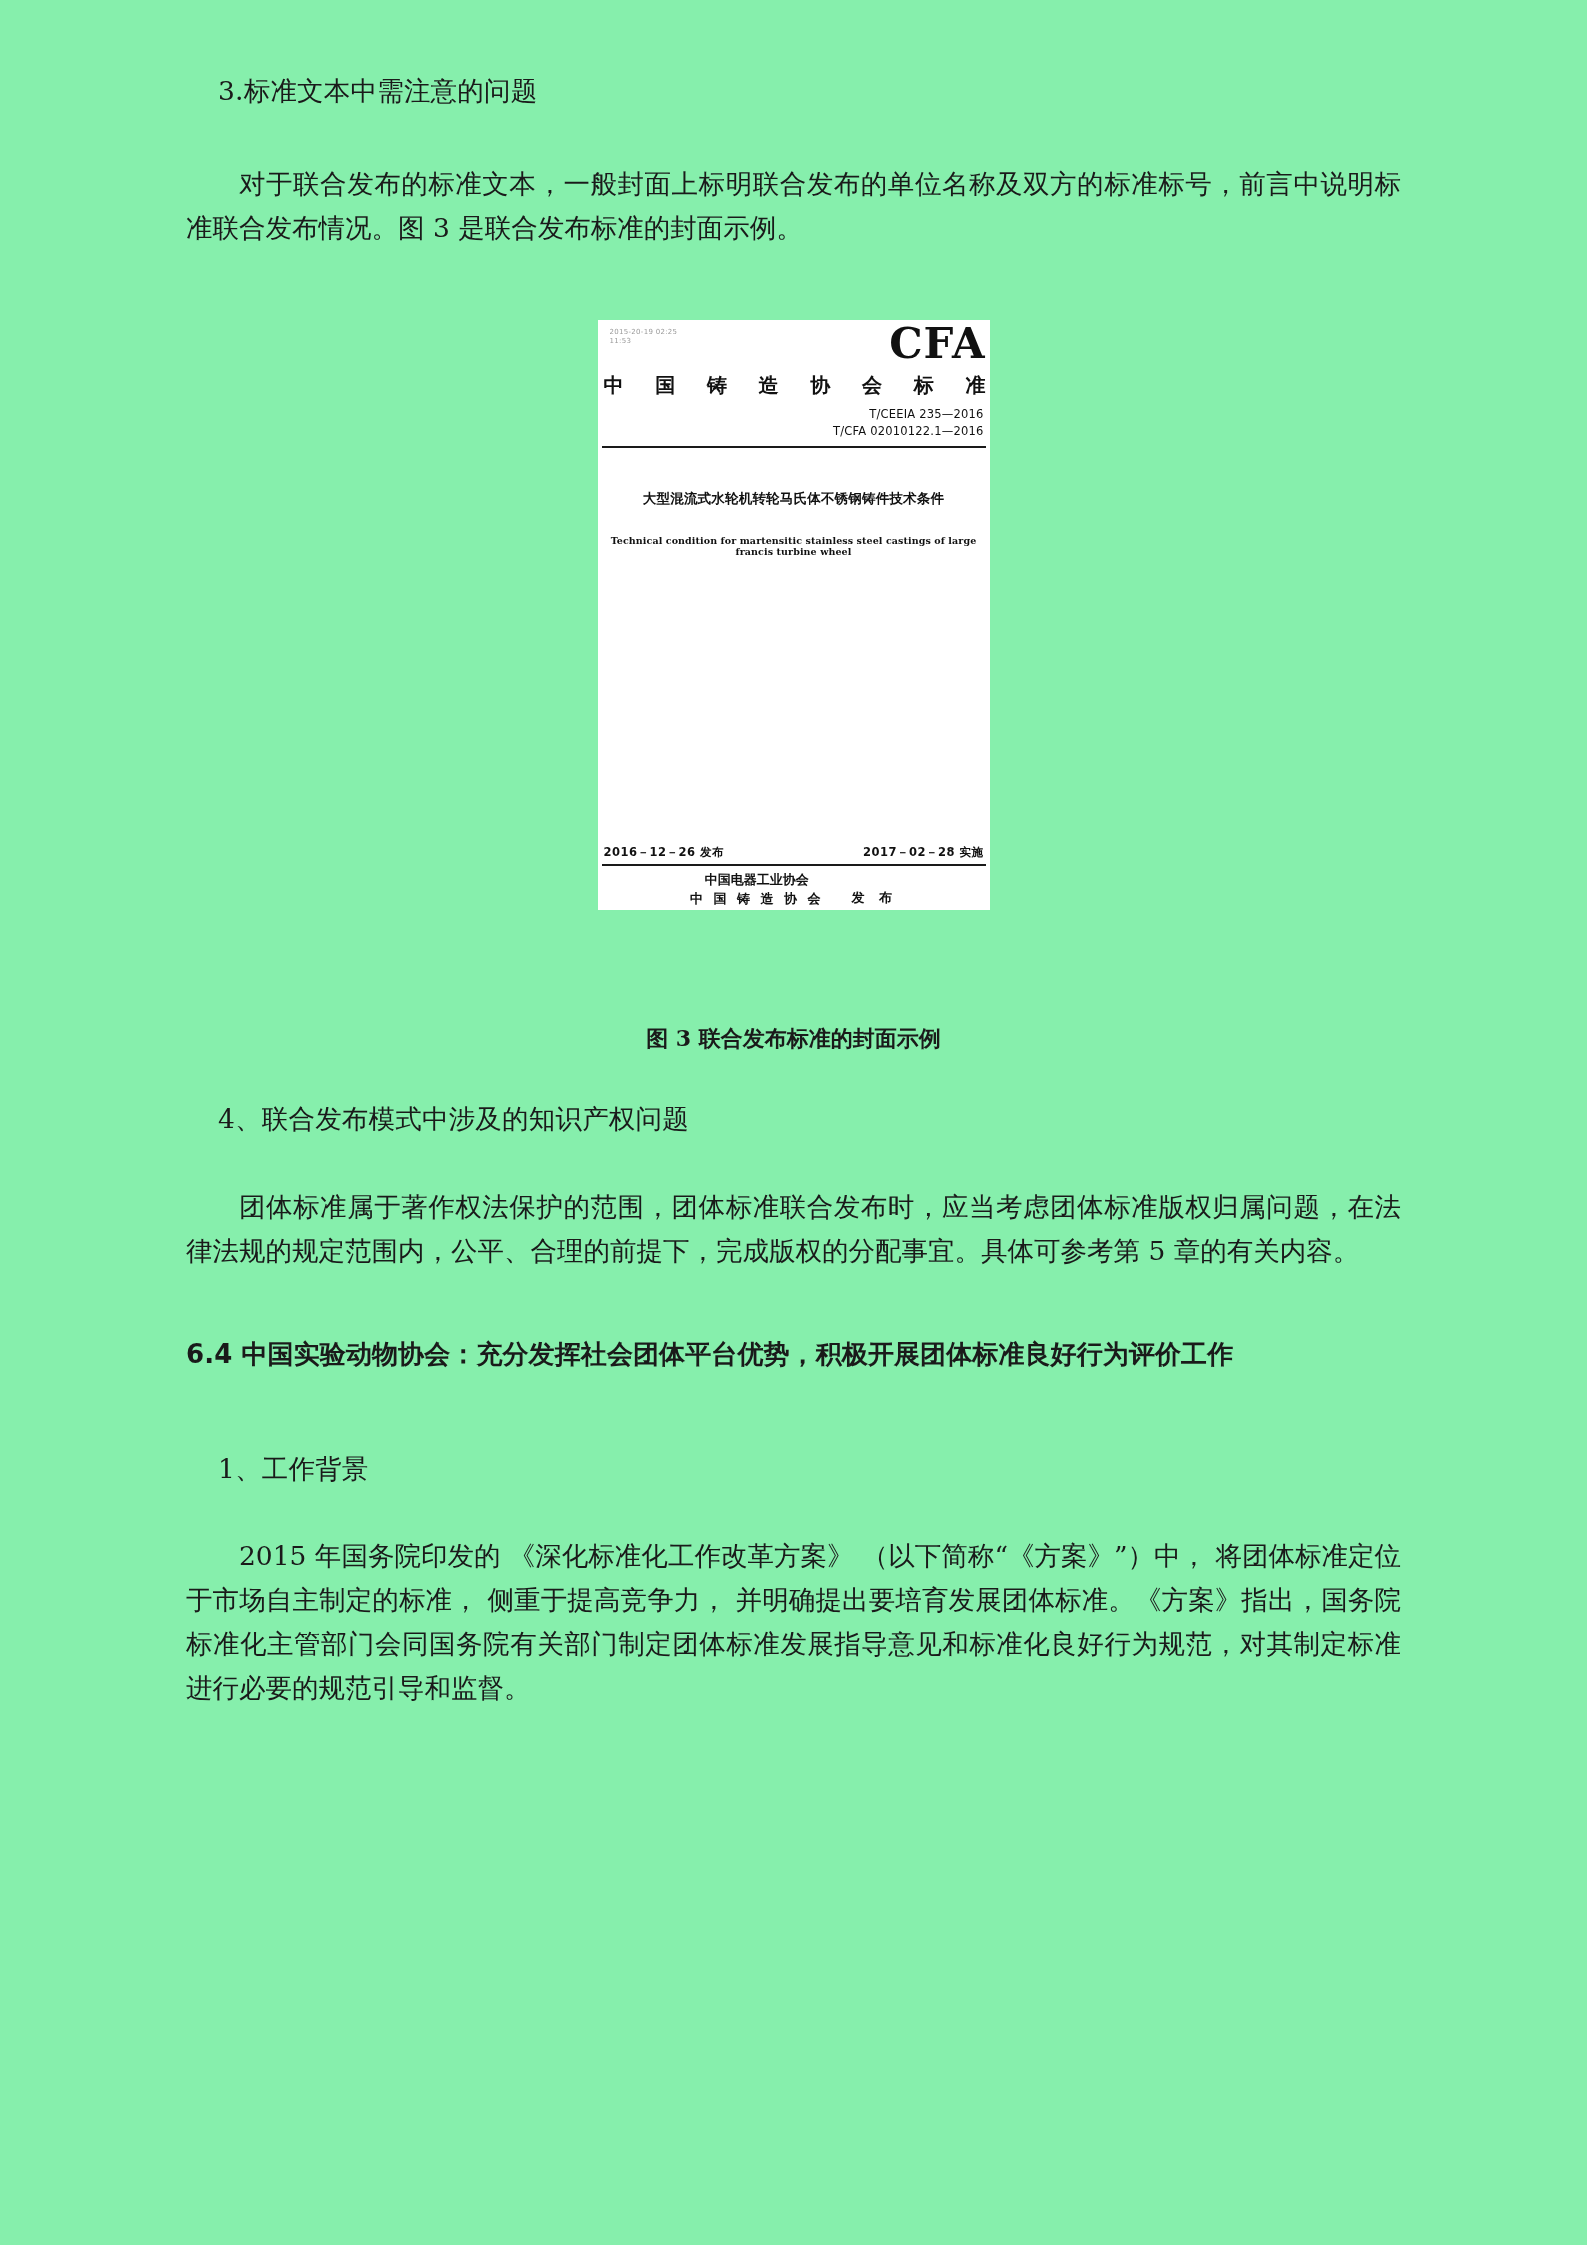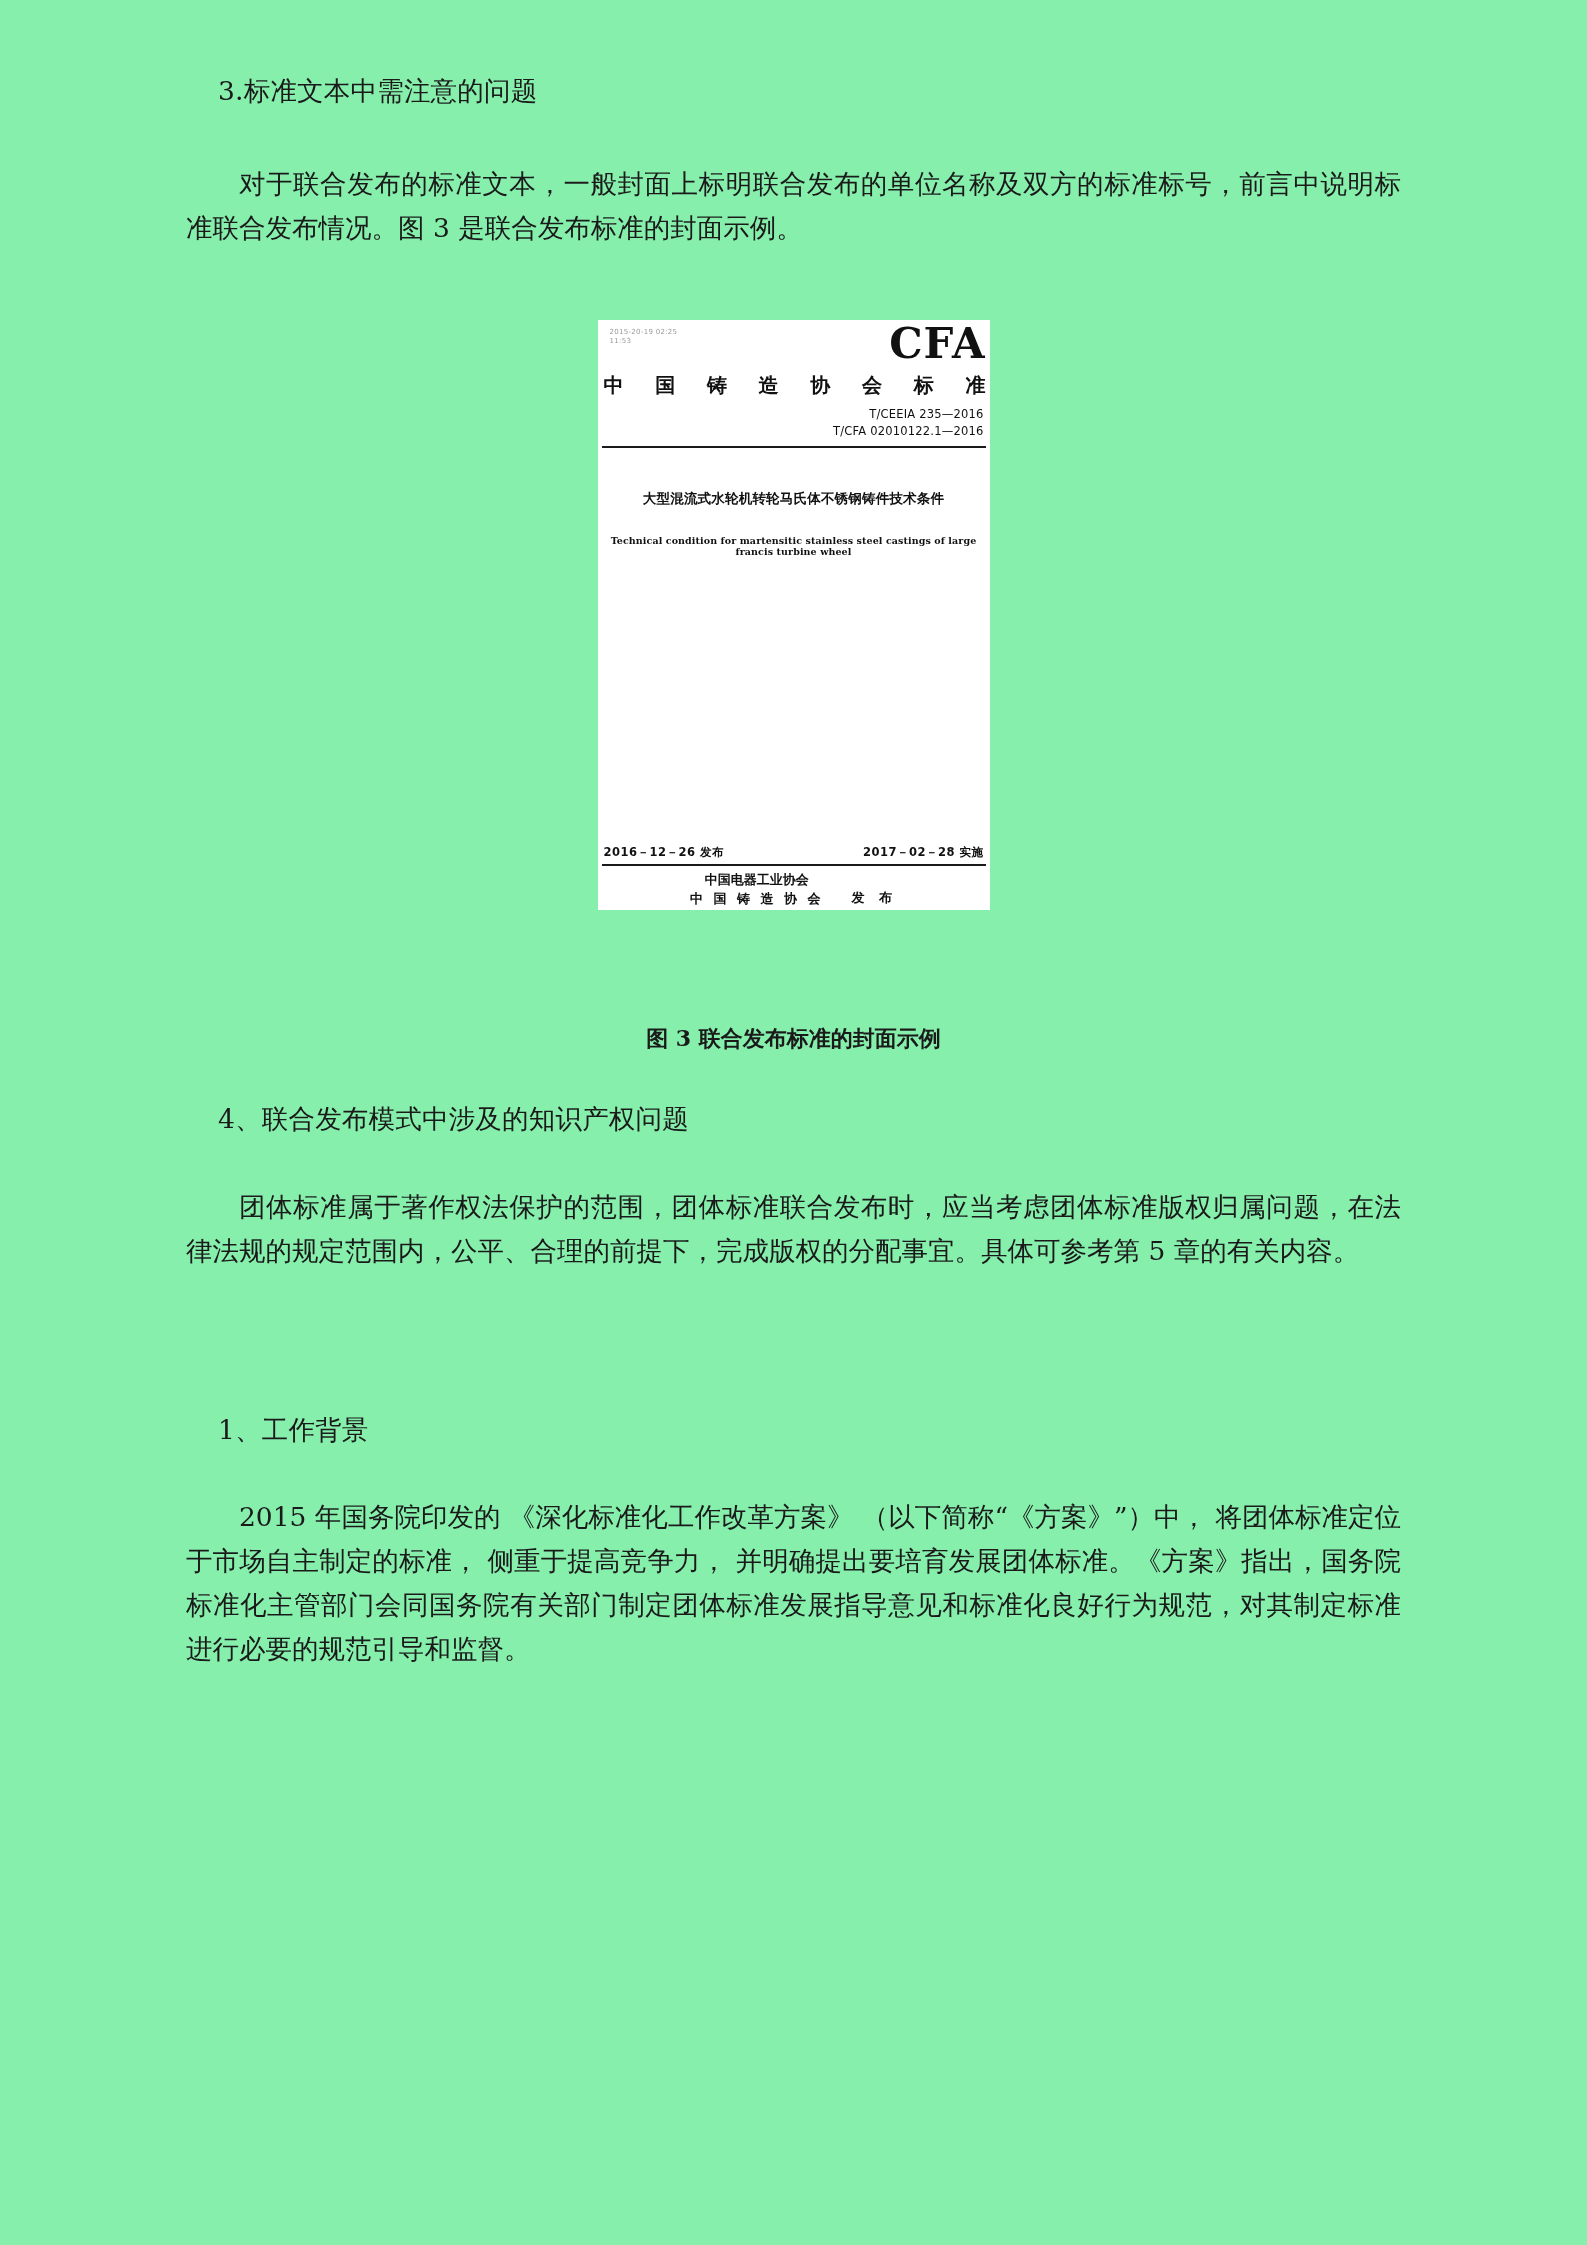--- a/index.html
+++ b/index.html
@@ -266,20 +266,21 @@
     <div class="sp" style="height:46px"></div>
 
     <p class="sec-heading">4、联合发布模式中涉及的知识产权问题</p>
 
     <div class="sp" style="height:46px"></div>
 
     <p class="para">团体标准属于著作权法保护的范围，团体标准联合发布时，应当考虑团体标准版权归属问题，在法律法规的规定范围内，公平、合理的前提下，完成版权的分配事宜。具体可参考第 5 章的有关内容。</p>
 
     <div class="sp" style="height:62px"></div>
 
+    <p class="h-bold">6.4 中国实验动物协会：充分发挥社会团体平台优势，积极开展团体标准良好行为评价工作</p>
 
     <div class="sp" style="height:76px"></div>
 
     <p class="sec-heading">1、工作背景</p>
 
     <div class="sp" style="height:46px"></div>
 
     <p class="para">2015 年国务院印发的 《深化标准化工作改革方案》 （以下简称“《方案》”）中， 将团体标准定位于市场自主制定的标准， 侧重于提高竞争力， 并明确提出要培育发展团体标准。《方案》指出，国务院标准化主管部门会同国务院有关部门制定团体标准发展指导意见和标准化良好行为规范，对其制定标准进行必要的规范引导和监督。</p>
 
     <div class="sp" style="height:42px"></div>

